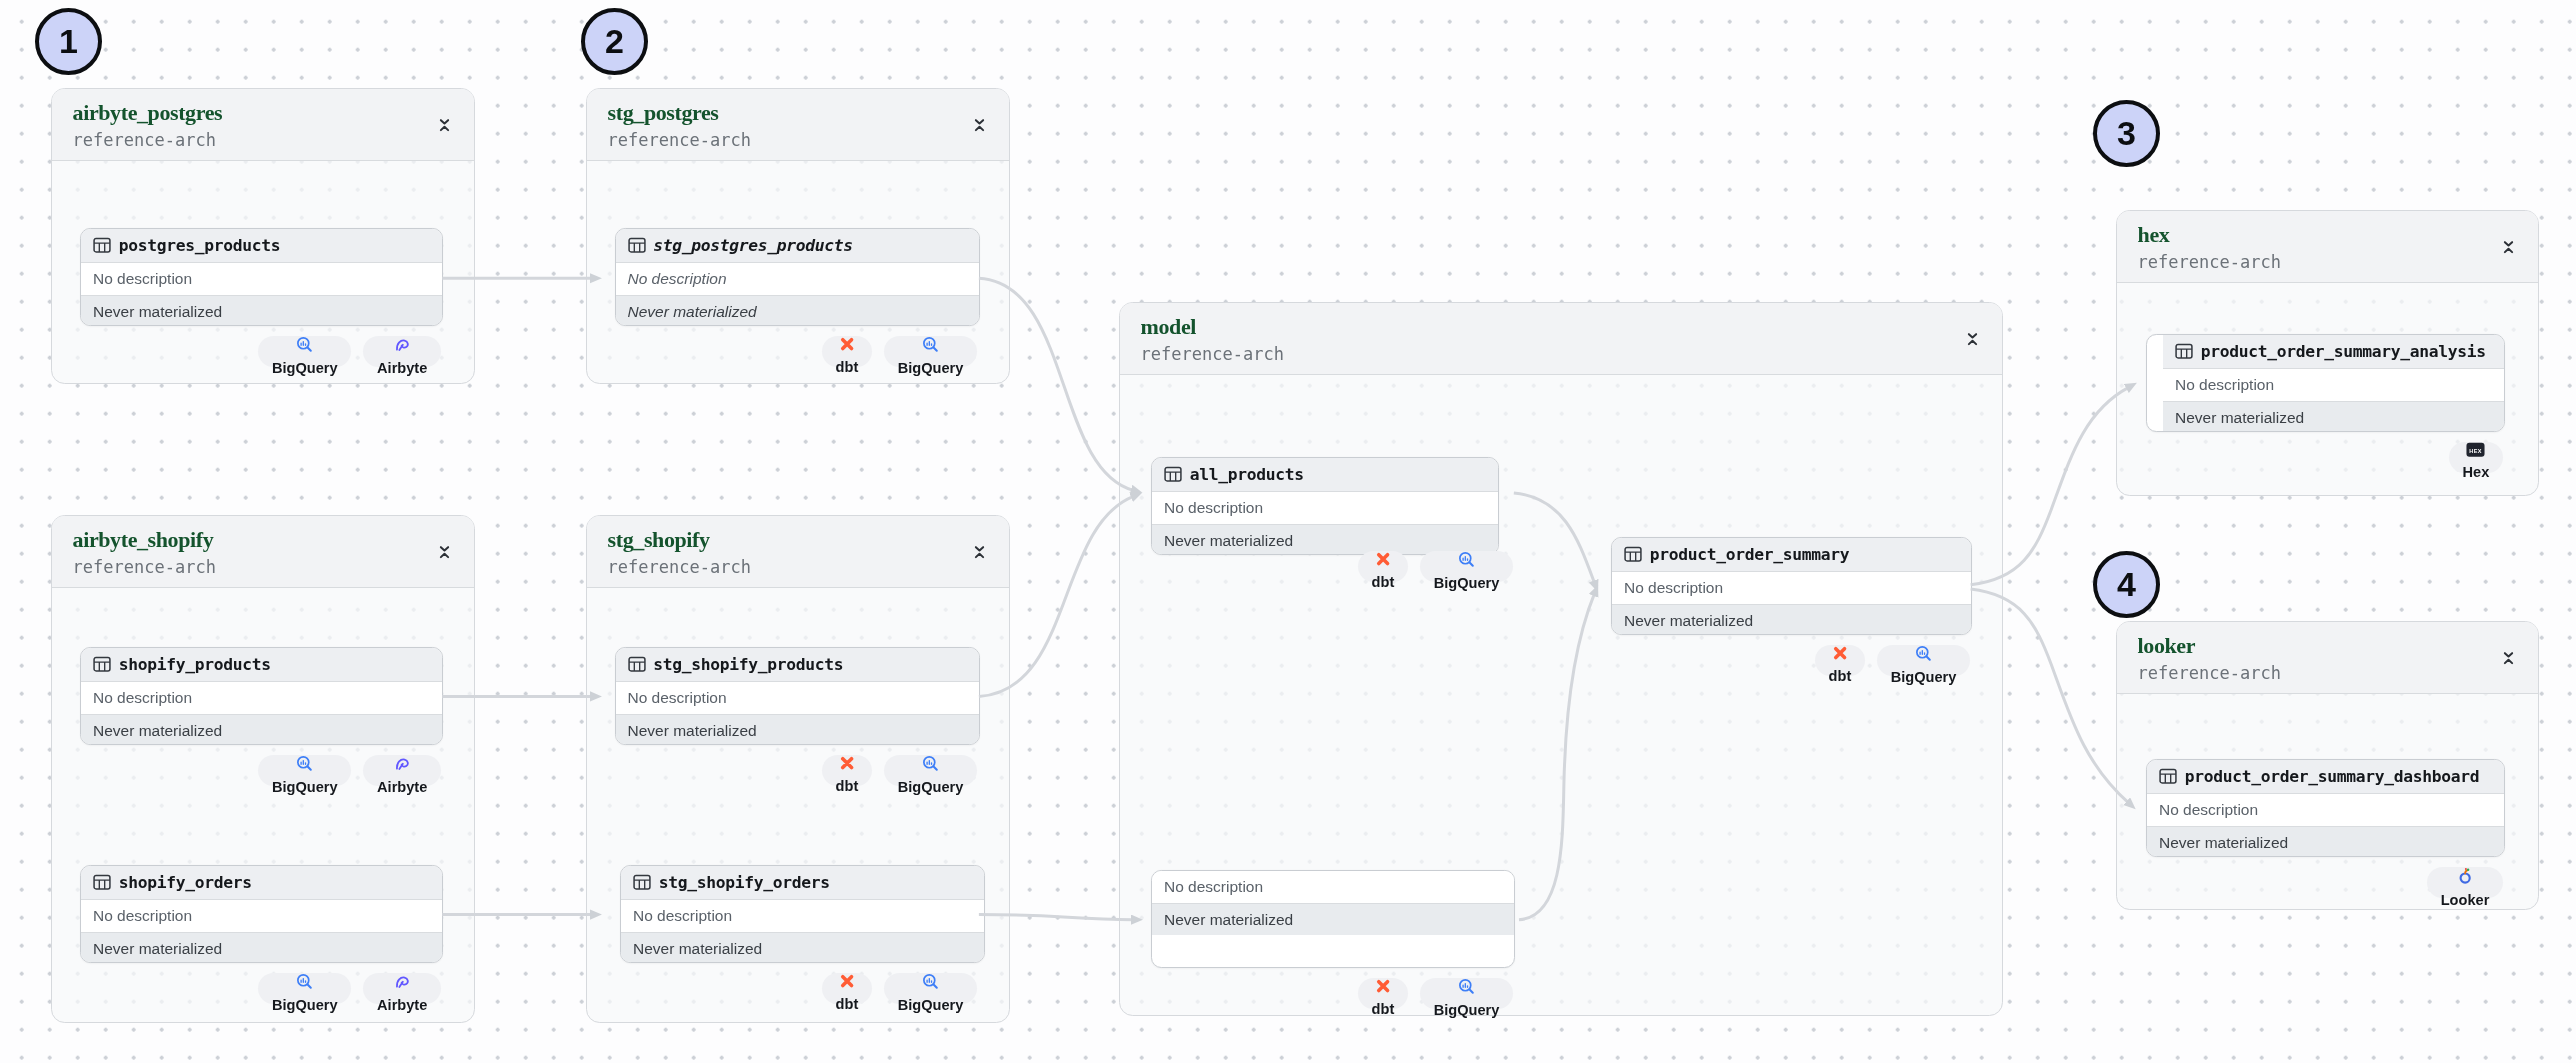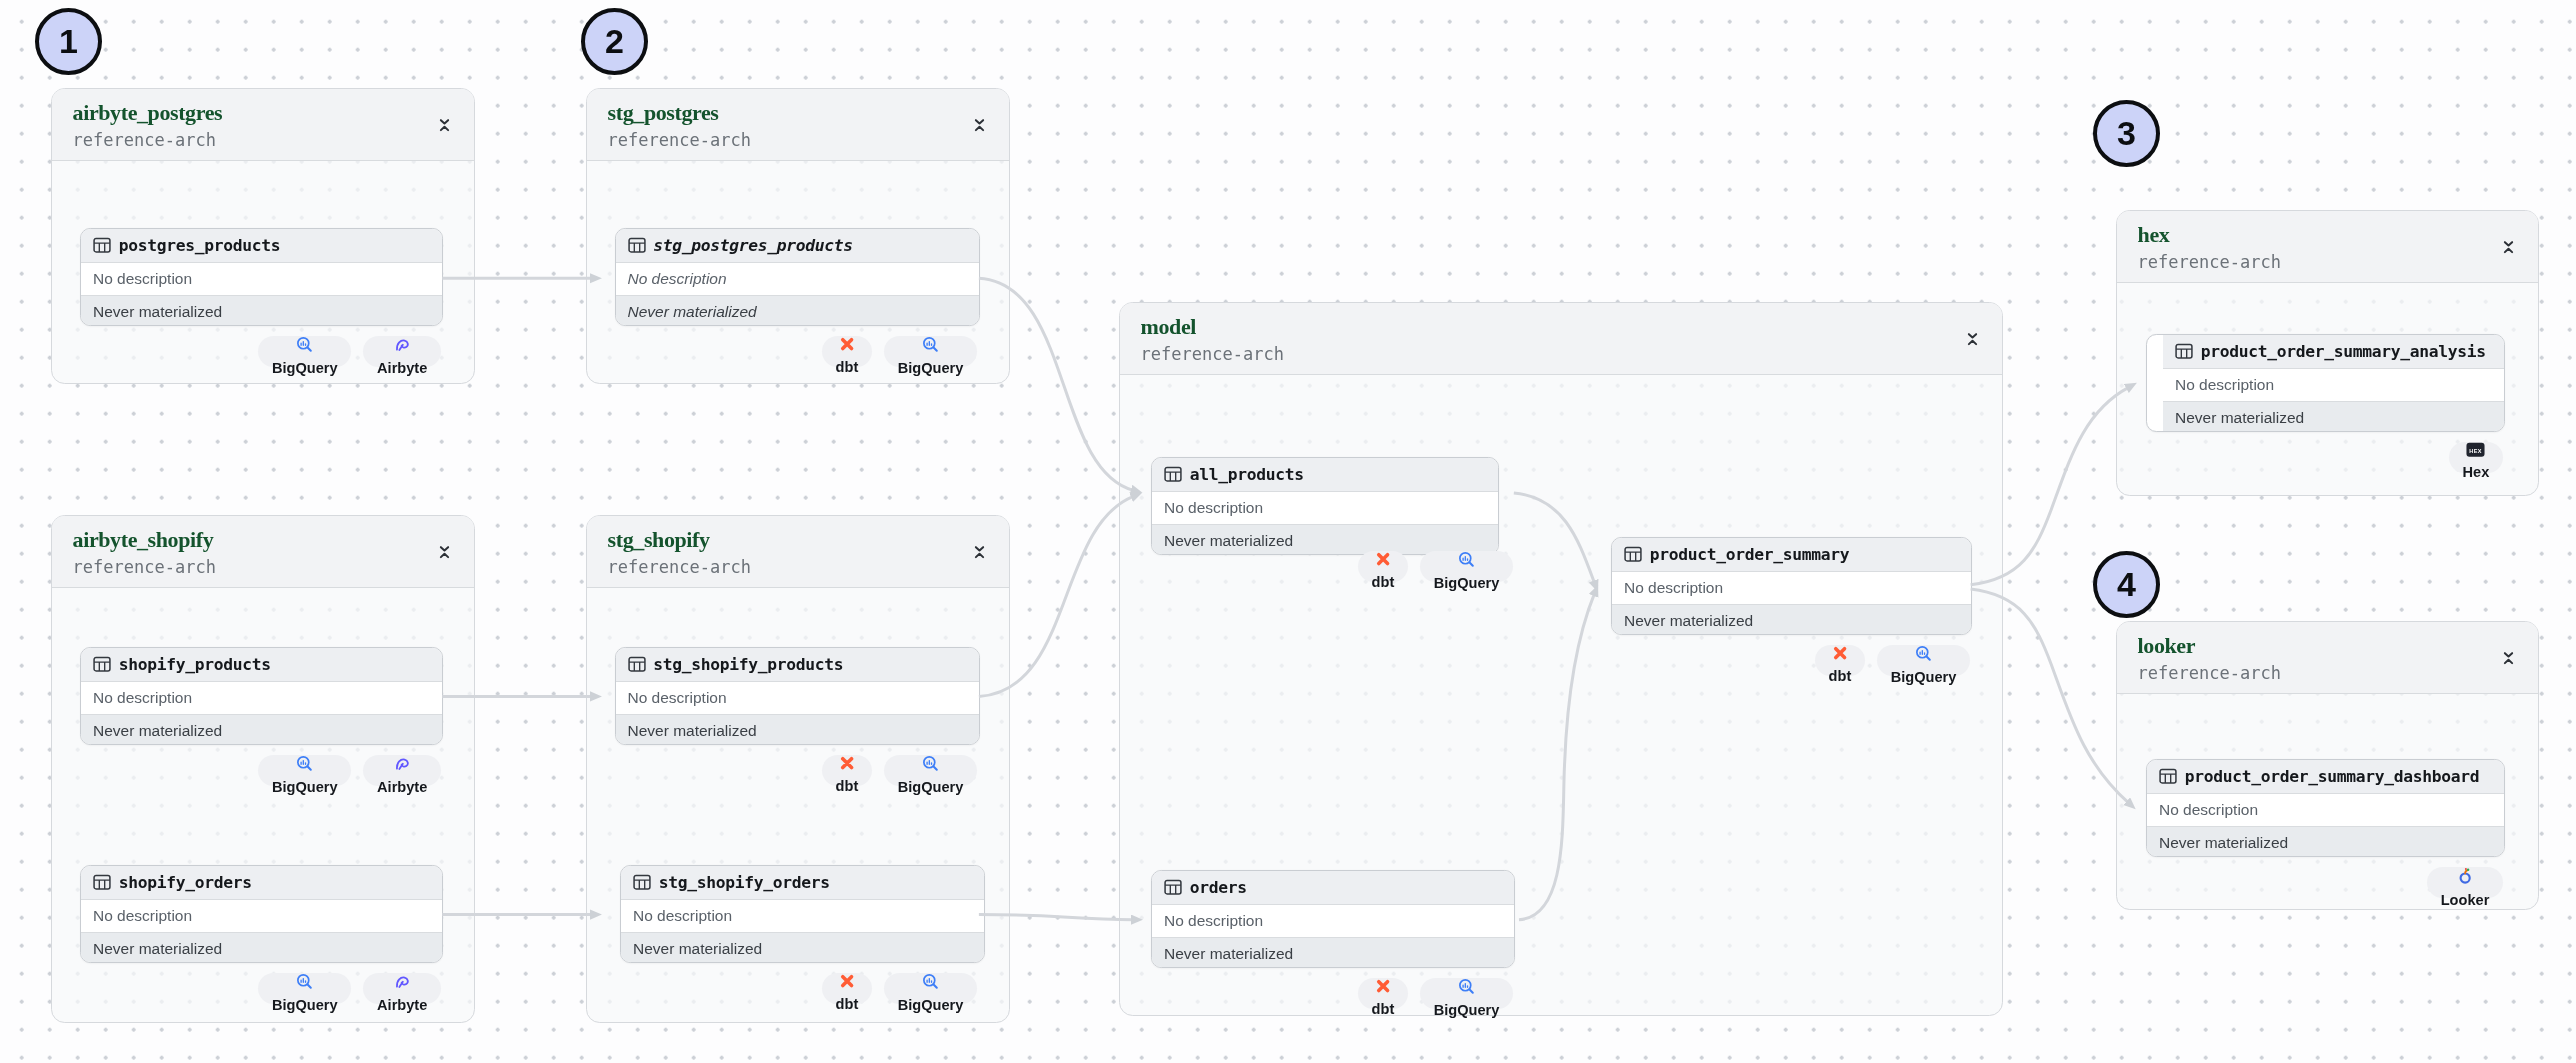--- a/index.html
+++ b/index.html
@@ -370,29 +370,20 @@
             <svg viewBox="0 0 20 20" width="17" height="17">
               <circle cx="8.6" cy="8.6" r="6.4" fill="none" stroke="#3d7ef7" stroke-width="2"></circle>
               <path d="M13.6 13.6 L17.4 17.4" stroke="#3d7ef7" stroke-width="2.4" stroke-linecap="round"></path>
               <path d="M6 8.4 V11 M8.6 6.6 V11 M11.2 9.2 V11" stroke="#3d7ef7" stroke-width="1.6" stroke-linecap="round" fill="none"></path>
             </svg>
           </span>
         <span>BigQuery</span>
       </span>
     </div>
     <div class="asset" style="left:31px;top:567px;width:364px;">
-      <div class="asset-header">
-        <span class="icon">
-            <svg viewBox="0 0 20 18" width="18" height="16.3">
-              <rect x="1.2" y="1.5" width="17.6" height="15" rx="2.2" fill="none" stroke="#33383f" stroke-width="1.7"></rect>
-              <path d="M1.2 6.8 H18.8 M7 6.8 V16.5 M13 6.8 V16.5" stroke="#33383f" stroke-width="1.5" fill="none"></path>
-            </svg>
-          </span>
-        <span class="asset-name">orders</span>
-      </div>
       <div class="asset-desc">No description</div>
       <div class="asset-status">Never materialized</div>
     </div>
     <div class="badge-row" style="right:489px;top:675px;">
       <span class="badge">
         <span class="icon">
             <svg viewBox="0 0 20 20" width="16.3" height="16.3" stroke="#ff5c35" stroke-width="4.4" stroke-linecap="round" fill="none">
               <path d="M4.6 4.6 L15.4 15.4 M15.4 4.6 L4.6 15.4"></path>
             </svg>
           </span>

